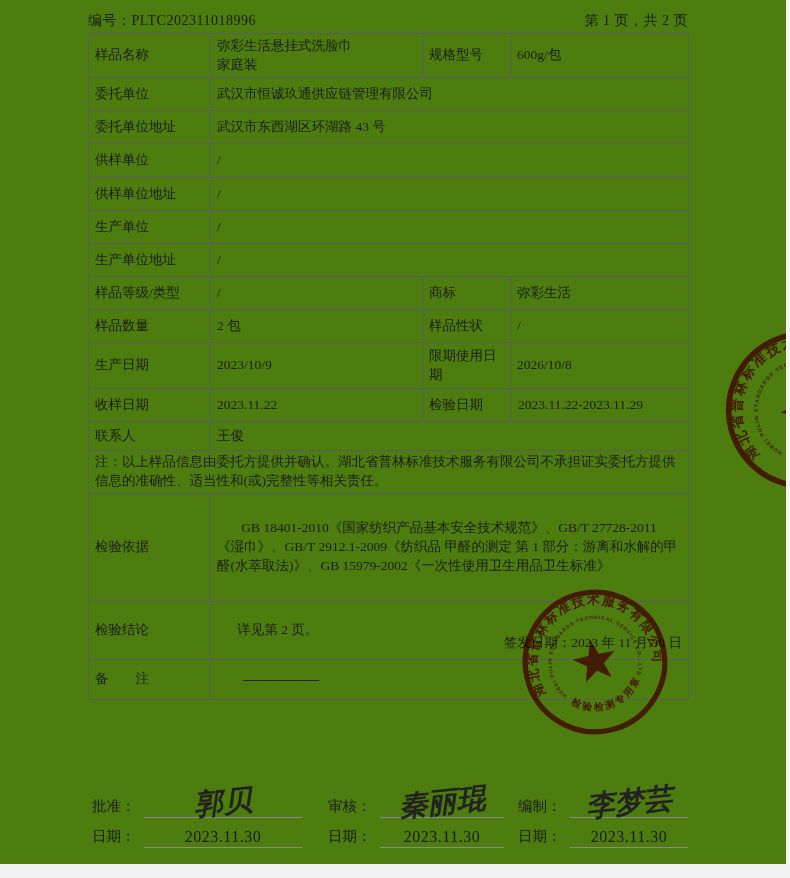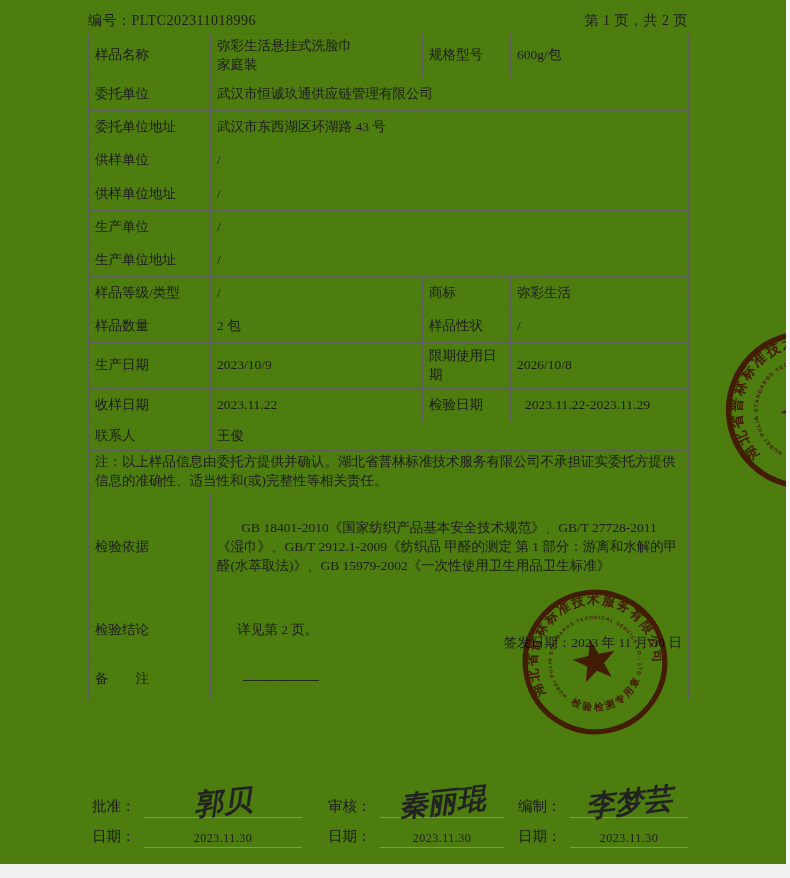--- a/index.html
+++ b/index.html
@@ -43,21 +43,21 @@
   .sig-col.c1{width:210px;margin-right:26px;}
   .sig-col.c2{width:176px;margin-right:14px;}
   .sig-col.c3{width:170px;}
   .sig-row{display:flex;align-items:flex-end;height:40px;font-size:14.5px;}
   .sig-row.dates{height:30px;}
   .sig-label{flex:0 0 52px;padding-bottom:2px;}
   .sig-line{flex:1;border-bottom:1.5px solid #8a8a8a;text-align:center;position:relative;height:100%;}
   .handwriting{position:absolute;left:0;right:0;bottom:-6px;font-style:italic;font-weight:bold;
                font-size:29px;transform:rotate(-6deg);font-family:"DejaVu Serif",serif;
                white-space:nowrap;color:#222;}
-  .date-text{position:absolute;left:0;right:0;bottom:1px;font-size:12px;letter-spacing:.5px;}
+  .date-text{position:absolute;left:0;right:0;bottom:1px;font-size:16px;letter-spacing:.5px;}
 </style>
 </head>
 <body>
 
 <div class="page">
 
   <div class="doc-header">
     <span>编号：PLTC202311018996</span>
     <span>第 1 页，共 2 页</span>
   </div>
@@ -116,21 +116,21 @@
     <tr class="h46">
       <td class="lbl">生产日期</td>
       <td class="val">2023/10/9</td>
       <td class="lbl">限期使用日期</td>
       <td class="val">2026/10/8</td>
     </tr>
     <tr class="h33">
       <td class="lbl">收样日期</td>
       <td class="val">2023.11.22</td>
       <td class="lbl">检验日期</td>
-      <td class="val" style="padding-left:14px">2023.11.22-2023.11.29</td>
+      <td class="val" style="padding-left:7px">2023.11.22-2023.11.29</td>
     </tr>
     <tr class="h29">
       <td class="lbl">联系人</td>
       <td class="val" colspan="3">王俊</td>
     </tr>
     <tr class="h39">
       <td class="note-cell" colspan="4">注：以上样品信息由委托方提供并确认。湖北省普林标准技术服务有限公司不承担证实委托方提供信息的准确性、适当性和(或)完整性等相关责任。</td>
     </tr>
     <tr class="h108">
       <td class="lbl">检验依据</td>

